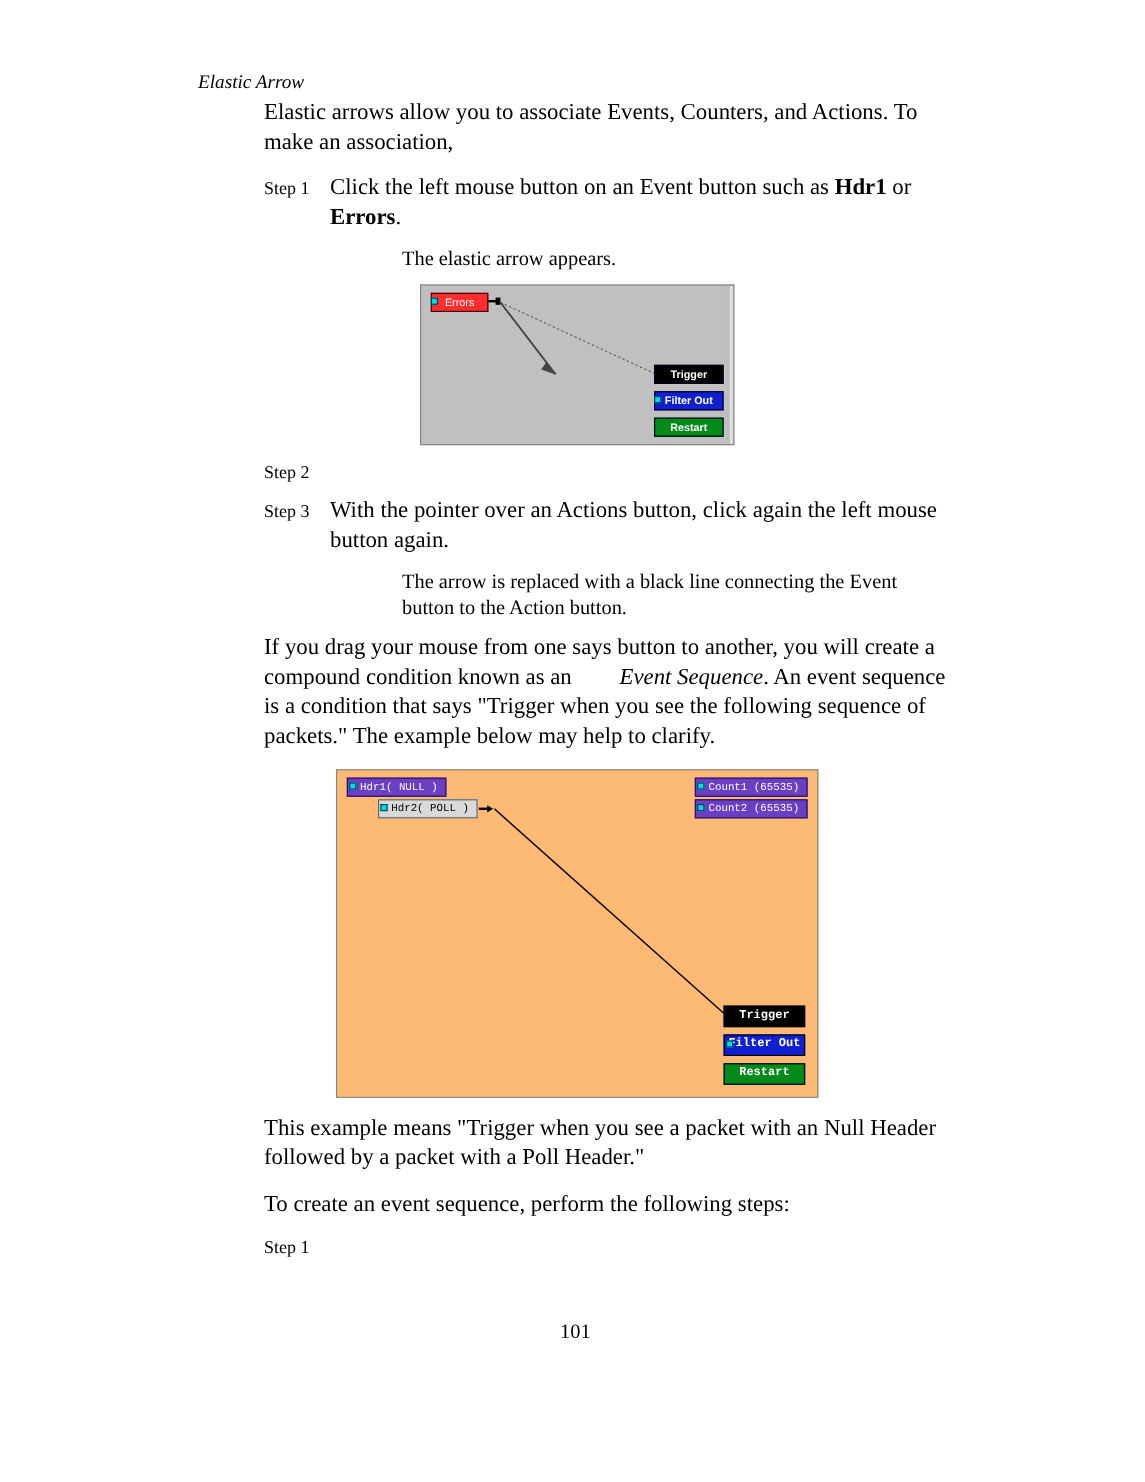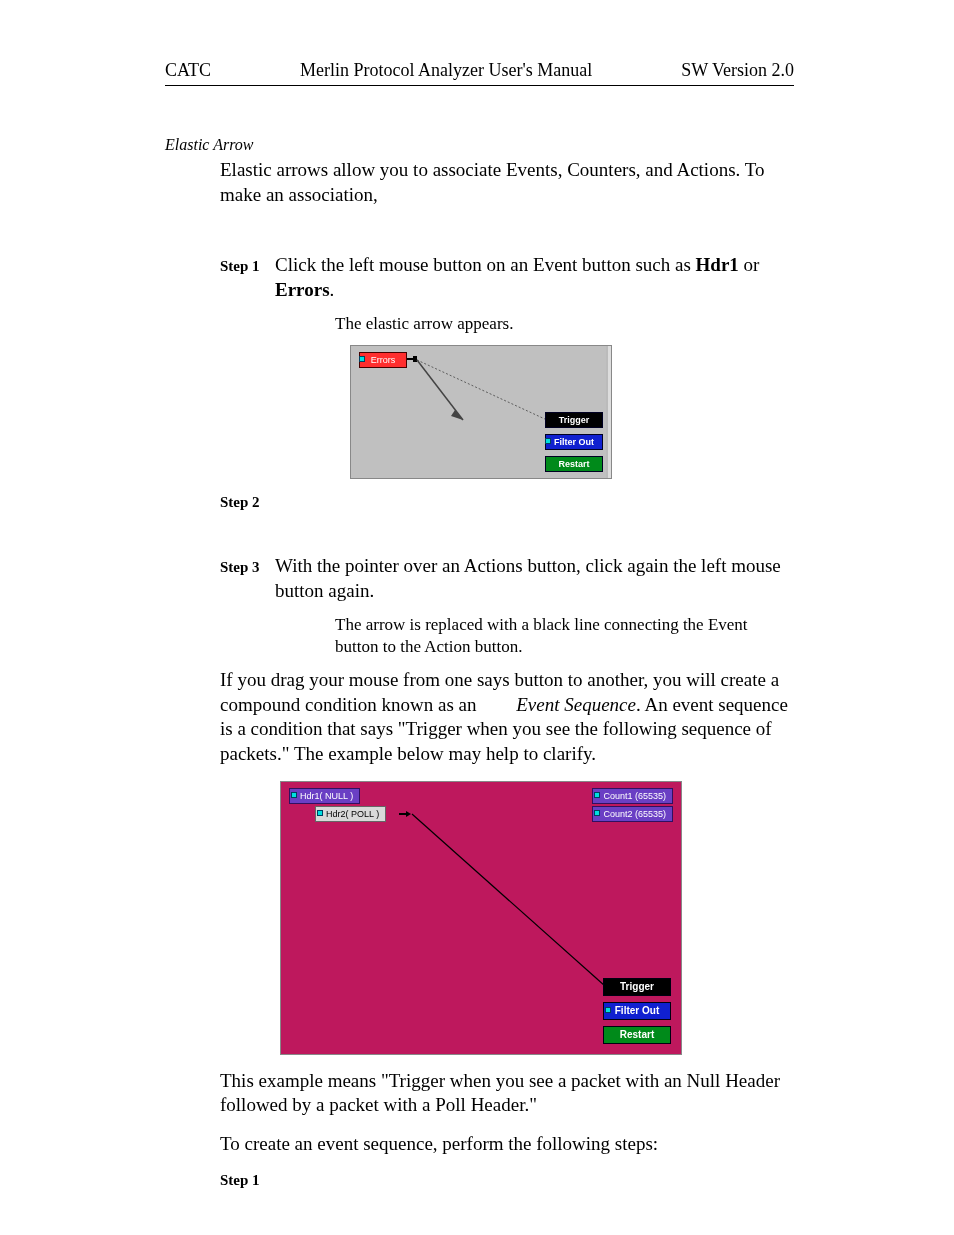--- a/index.html
+++ b/index.html
@@ -37,25 +37,25 @@
   }
   .step-row {
     display: flex;
     align-items: baseline;
     margin: 0 0 10px 0;
     padding-left: 55px;
     font-size: 19px;
     line-height: 1.3;
   }
   .step-label {
-    font-weight: bold;
+    font-weight: normal;
     font-size: 15px;
     min-width: 55px;
   }
-  .step-body { flex: 1; margin-top: 32px; }
+  .step-body { flex: 1; }
   .subnote {
     font-size: 17px;
     line-height: 1.3;
     margin: 0 0 10px 0;
     padding-left: 170px;
   }
   .bold { font-weight: bold; }
   .ital { font-style: italic; margin-left: 35px; }
   .figwrap {
     padding-left: 185px;
@@ -112,24 +112,24 @@
   .btn-restart { top: 110px; background:#008a1a; }
   .dot {
     position:absolute; width:4px; height:4px; background:#00e0e0; border:1px solid #004060;
     left:-1px; top:3px;
   }
 
   
   .panel2 {
     width: 400px;
     height: 272px;
-    background: #be185d;
+    background: #fdba74;
     border: 1px solid #888;
     position: relative;
-    font-family: Liberation Sans, sans-serif;
+    font-family: Liberation Mono, monospace;
     font-size: 10px;
   }
   .ev-purple {
     position: absolute;
     height: 14px;
     background: #6a3fc4;
     color:#fff;
     font-size: 9px; line-height:14px;
     padding: 0 6px 0 10px;
     border:1px solid #301060;
@@ -167,25 +167,20 @@
     text-align:center;
     font-size: 17px;
     margin-top: 50px;
   }
 </style>
 </head>
 <body>
 
 <div class="page">
 
-  <div class="running-head">
-    <span class="left">CATC</span>
-    <span class="center">Merlin Protocol Analyzer User's Manual</span>
-    <span class="right">SW Version 2.0</span>
-  </div>
 
   <p class="subhead">Elastic Arrow</p>
   <p class="para">Elastic arrows allow you to associate Events, Counters, and Actions.  To make an association,</p>
 
   <div class="step-row">
     <span class="step-label">Step 1</span>
     <span class="step-body">
       <span>Click the left mouse button on an Event button such as </span><span class="bold">Hdr1</span><span> or </span><span class="bold">Errors</span><span>.</span>
     </span>
   </div>

